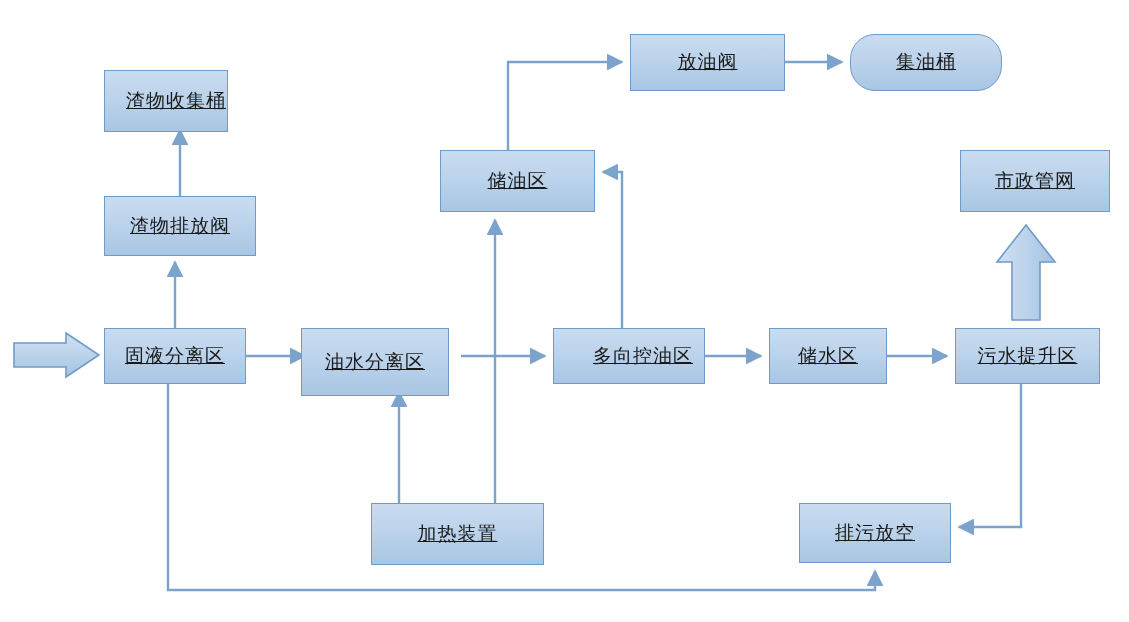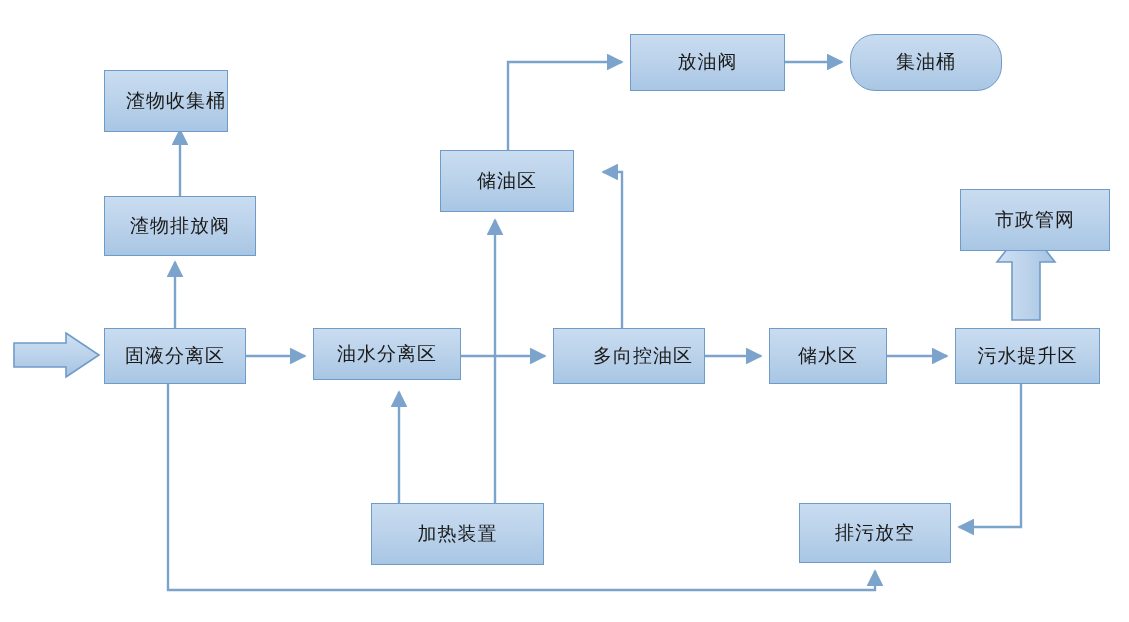--- a/index.html
+++ b/index.html
@@ -34,20 +34,21 @@
     align-items: center;
     justify-content: center;
     font-size: 19px;
     letter-spacing: 1px;
     line-height: 1.1;
     white-space: nowrap;
     font-family: "Liberation Serif", "DejaVu Serif", serif;
   }
   .node-label {
     display: block;
+    text-decoration: underline;
   }
 </style>
 </head>
 <body>
 
 <div id="canvas">
 
   <svg id="wires" viewBox="0 0 1129 622" xmlns="http://www.w3.org/2000/svg">
     <defs>
       <linearGradient id="blockGrad" x1="0" y1="0" x2="0" y2="1">
@@ -104,49 +105,49 @@
   </div>
 
   <div class="node" style="left:104px;top:196px;width:152px;height:60px;">
     <span class="node-label">渣物排放阀</span>
   </div>
 
   <div class="node" style="left:104px;top:328px;width:142px;height:56px;">
     <span class="node-label">固液分离区</span>
   </div>
 
-  <div class="node" style="left:313px;top:328px;width:148px;height:52px;">
+  <div class="node" style="left:301px;top:328px;width:148px;height:68px;">
     <span class="node-label">油水分离区</span>
   </div>
 
   <div class="node" style="left:553px;top:328px;width:152px;height:56px;padding-left:28px;">
     <span class="node-label">多向控油区</span>
   </div>
 
   <div class="node" style="left:769px;top:328px;width:118px;height:56px;">
     <span class="node-label">储水区</span>
   </div>
 
   <div class="node" style="left:955px;top:328px;width:145px;height:56px;">
     <span class="node-label">污水提升区</span>
   </div>
 
-  <div class="node" style="left:440px;top:150px;width:134px;height:62px;">
+  <div class="node" style="left:440px;top:150px;width:155px;height:62px;">
     <span class="node-label">储油区</span>
   </div>
 
   <div class="node" style="left:630px;top:34px;width:155px;height:57px;">
     <span class="node-label">放油阀</span>
   </div>
 
   <div class="node" style="left:850px;top:34px;width:152px;height:57px;border-radius:25px;">
     <span class="node-label">集油桶</span>
   </div>
 
-  <div class="node" style="left:960px;top:150px;width:150px;height:62px;margin-top:39px;">
+  <div class="node" style="left:960px;top:150px;width:150px;height:62px;">
     <span class="node-label">市政管网</span>
   </div>
 
   <div class="node" style="left:371px;top:503px;width:173px;height:62px;">
     <span class="node-label">加热装置</span>
   </div>
 
   <div class="node" style="left:799px;top:503px;width:152px;height:60px;text-align:right;">
     <span class="node-label">排污放空</span>
   </div>

